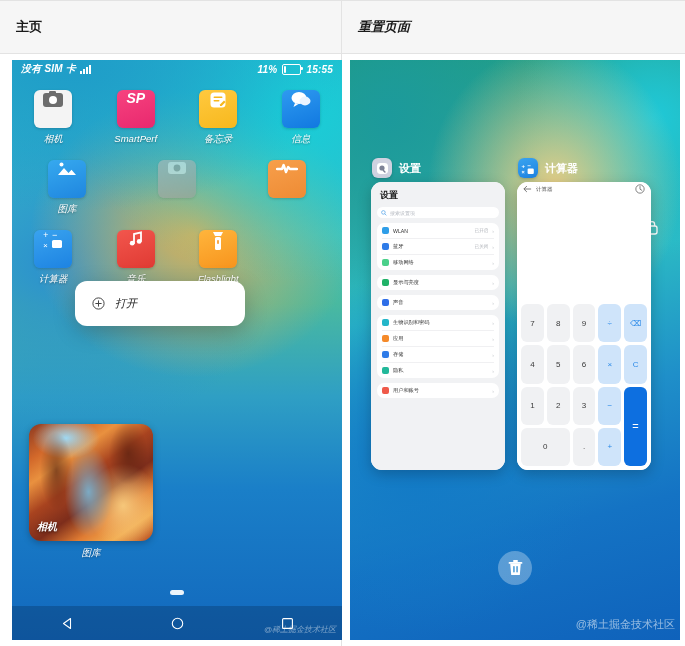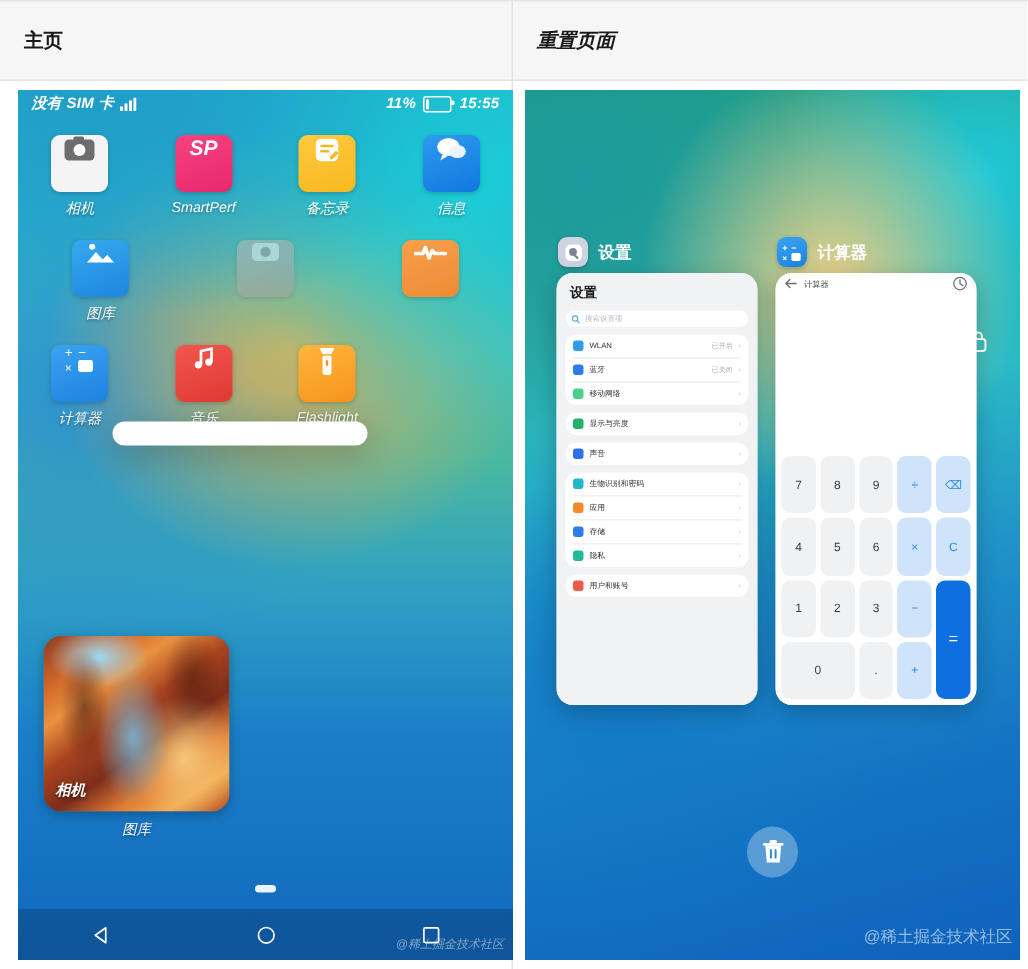--- a/index.html
+++ b/index.html
@@ -275,20 +275,30 @@
                 </svg>
               </div>
               <div class="lbl">Flashlight</div>
             </div>
             <div class="app"></div>
           </div>
 
         </div>
 
         <div class="ctxmenu">
+          <div class="ctxitem">
+            <span class="ctxicon">
+              <svg width="13" height="13" viewBox="0 0 13 13">
+                <circle cx="6.5" cy="6.5" r="5.6" fill="none" stroke="#444" stroke-width="1"></circle>
+                <line x1="6.5" y1="3.4" x2="6.5" y2="9.6" stroke="#444" stroke-width="1"></line>
+                <line x1="3.4" y1="6.5" x2="9.6" y2="6.5" stroke="#444" stroke-width="1"></line>
+              </svg>
+            </span>
+            <span>打开</span>
+          </div>
         </div>
 
         <div class="widget">
           <div class="widget-card">
             <span class="widget-tag">相机</span>
           </div>
           <div class="widget-lbl">图库</div>
         </div>
 
         <div class="pagedot"></div>

